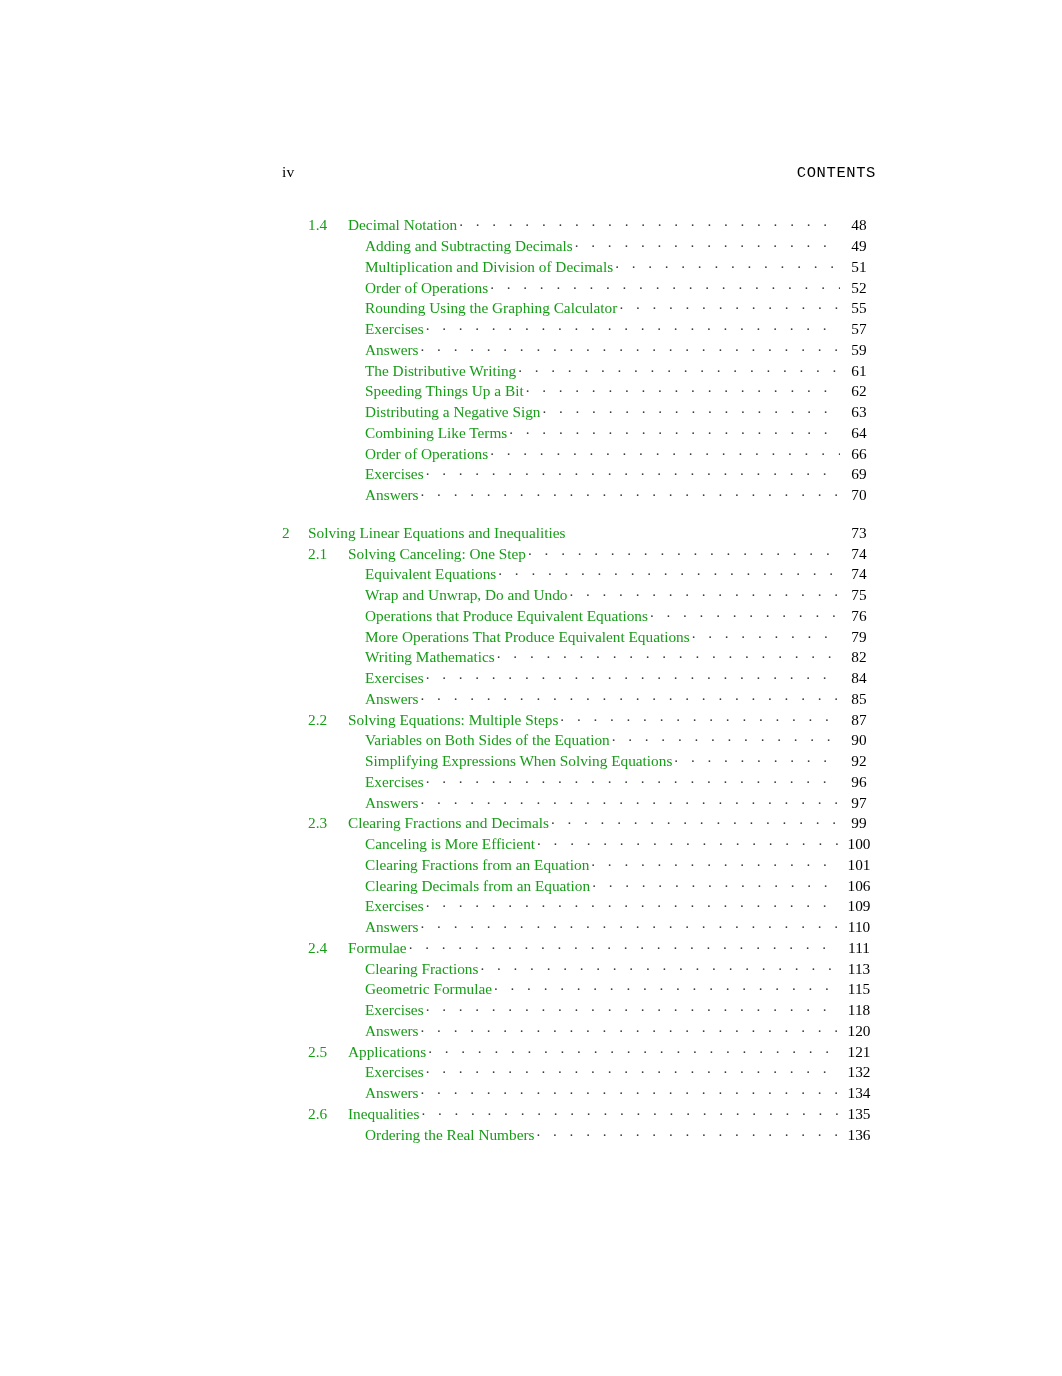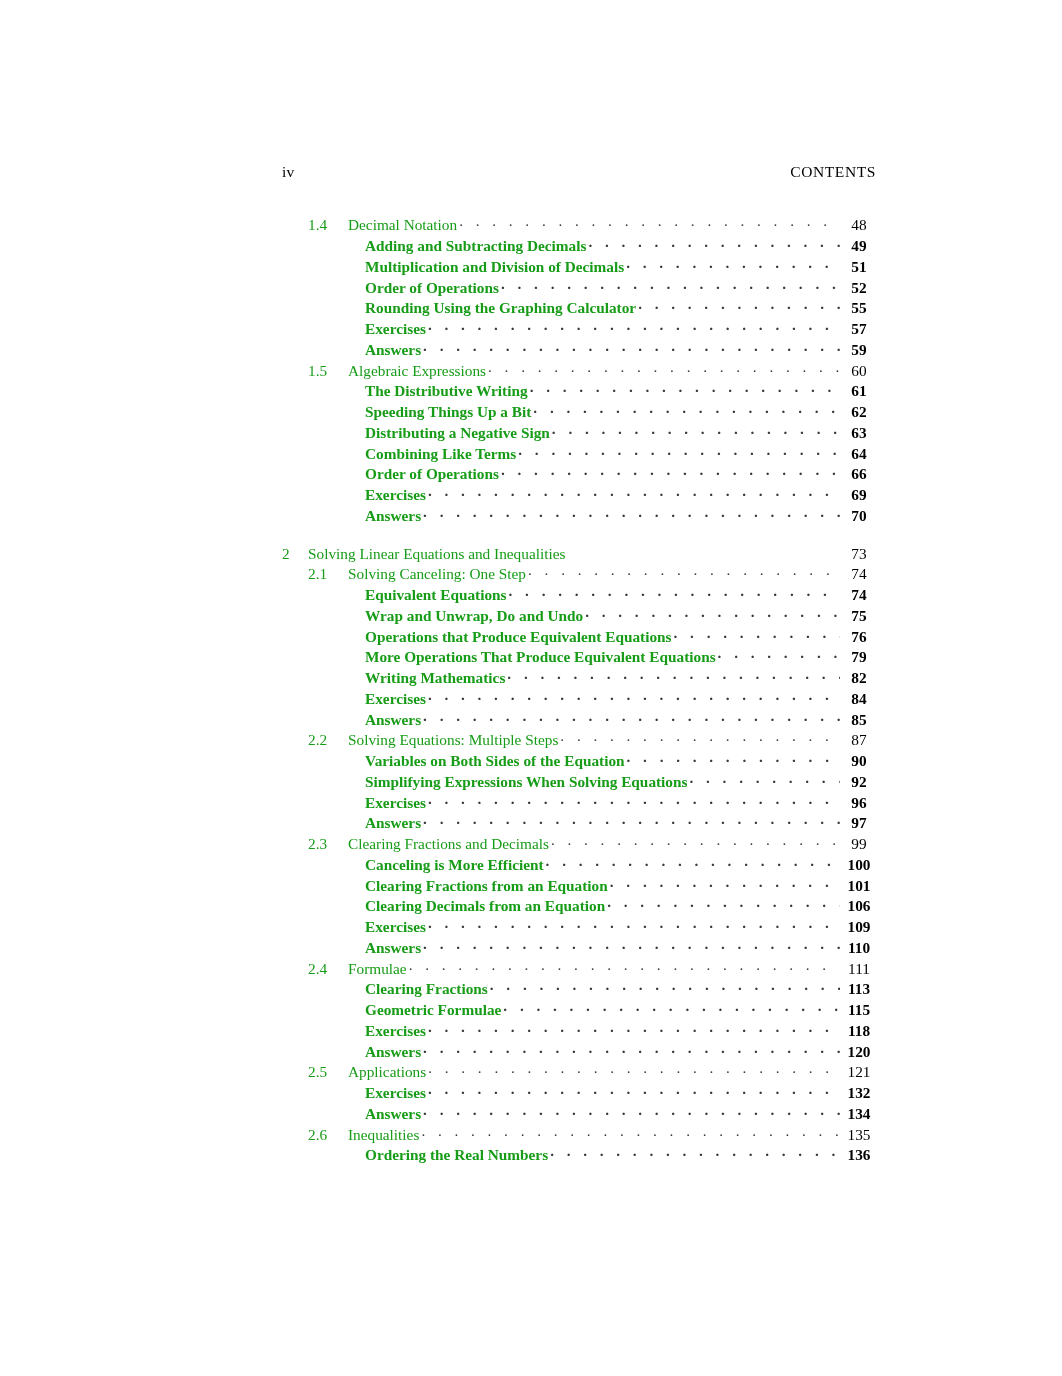--- a/index.html
+++ b/index.html
@@ -31,21 +31,21 @@
     width: 594px;
     height: 22px;
     display: flex;
     align-items: baseline;
     justify-content: space-between;
     color: #000000;
     font-size: 15.5px;
     line-height: 22px;
   }
   .folio { letter-spacing: 0.2px; }
-  .runhead-title { letter-spacing: 0.6px; }
+  .runhead-title { letter-spacing: 0.6px; font-family: Liberation Mono, monospace; }
 
   
   #toc {
     position: absolute;
     left: 282px;
     top: 215px;
     width: 594px;
   }
 
   .row {
@@ -63,21 +63,21 @@
     flex: 0 0 auto;
     color: #179c17;
     text-align: left;
   }
   
   .lvl0 .num { width: 26px; }
   
   .lvl1 { padding-left: 26px; }
   .lvl1 .num { width: 40px; }
   
-  .lvl2 { padding-left: 83px; font-weight: bold; }
+  .lvl2 { padding-left: 83px; }
   .lvl2 .num { width: 0px; }
 
   .title {
     flex: 0 0 auto;
   }
 
   
   .leader {
     flex: 1 1 auto;
     min-width: 0;
@@ -152,26 +152,20 @@
         <span class="title">Exercises</span>
         <span class="leader"></span>
         <span class="page">57</span>
       </div>
       <div class="row lvl2">
         <span class="num"></span>
         <span class="title">Answers</span>
         <span class="leader"></span>
         <span class="page">59</span>
       </div>
-      <div class="row lvl1">
-        <span class="num">1.5</span>
-        <span class="title">Algebraic Expressions</span>
-        <span class="leader"></span>
-        <span class="page">60</span>
-      </div>
       <div class="row lvl2">
         <span class="num"></span>
         <span class="title">The Distributive Writing</span>
         <span class="leader"></span>
         <span class="page">61</span>
       </div>
       <div class="row lvl2">
         <span class="num"></span>
         <span class="title">Speeding Things Up a Bit</span>
         <span class="leader"></span>

